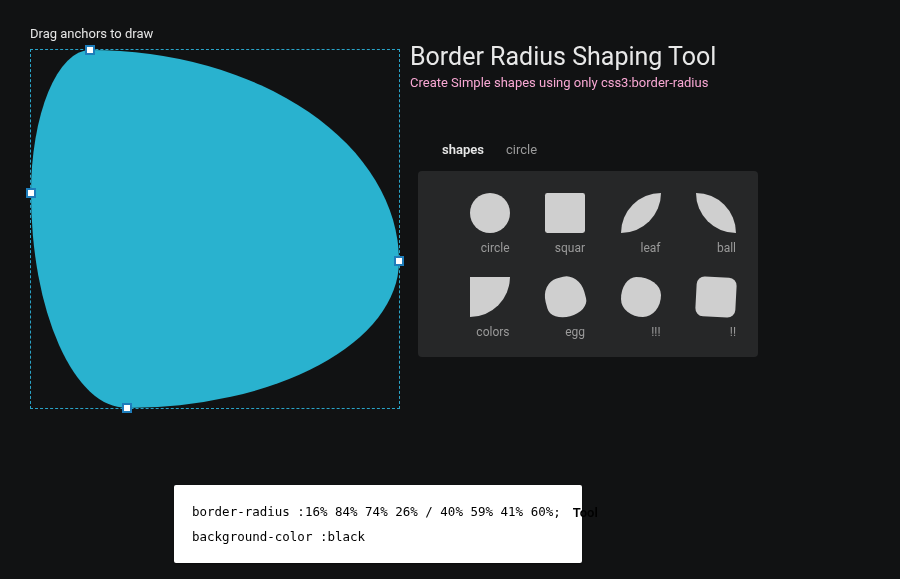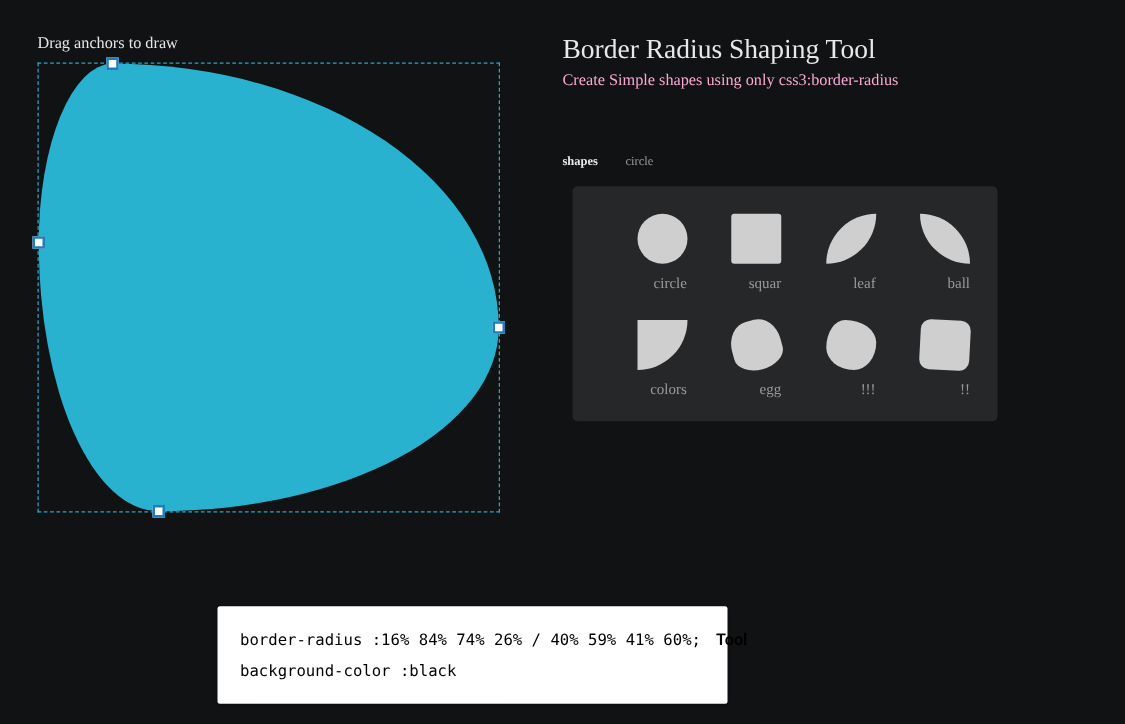--- a/index.html
+++ b/index.html
@@ -8,22 +8,20 @@
       height: 579px;
       background: #111213;
       font-family: -apple-system, BlinkMacSystemFont, "Segoe UI", Roboto, Arial, sans-serif;
       color: #e6e6e6;
       overflow: hidden;
       position: relative;
     }
     .app {
       display: flex;
       padding: 26px 16px 0 30px;
-      gap: 40px;
-      font-family: Liberation Serif, serif;
     }
     
     .canvas-col { width: 380px; }
     .canvas-label { font-size: 13px; color: #e6e6e6; margin-bottom: 8px; }
     .canvas {
       width: 370px;
       height: 360px;
       border: 1px dashed #2aa3c7;
       position: relative;
     }
@@ -42,35 +40,36 @@
       cursor: grab;
     }
     .a-tl { left: 16%; top: 0; }
     .a-tr { left: 100%; top: 59%; }
     .a-br { left: 26%; top: 100%; }
     .a-bl { left: 0; top: 40%; }
 
     
     .right-col { flex: 1; padding-top: 0; }
     .title {
-      font-size: 22px;
+      font-size: 25px;
       font-weight: 400;
       color: #e8e8e8;
-      margin-top: 0;
+      margin-top: 16px;
     }
     .subtitle {
       font-size: 13px;
       color: #f9a8d4;
       margin-top: 4px;
     }
     .tabs {
       display: flex;
       gap: 22px;
       margin-top: 52px;
-      font-size: 10px;
+      margin-left: 32px;
+      font-size: 13px;
     }
     .tab { color: #9a9a9a; cursor: pointer; }
     .tab.active { color: #e8e8e8; font-weight: 600; }
     .presets-panel {
       margin-top: 14px;
       margin-left: 8px;
       width: 340px;
       background: #262728;
       border-radius: 4px;
       padding: 22px 22px 18px 22px;

